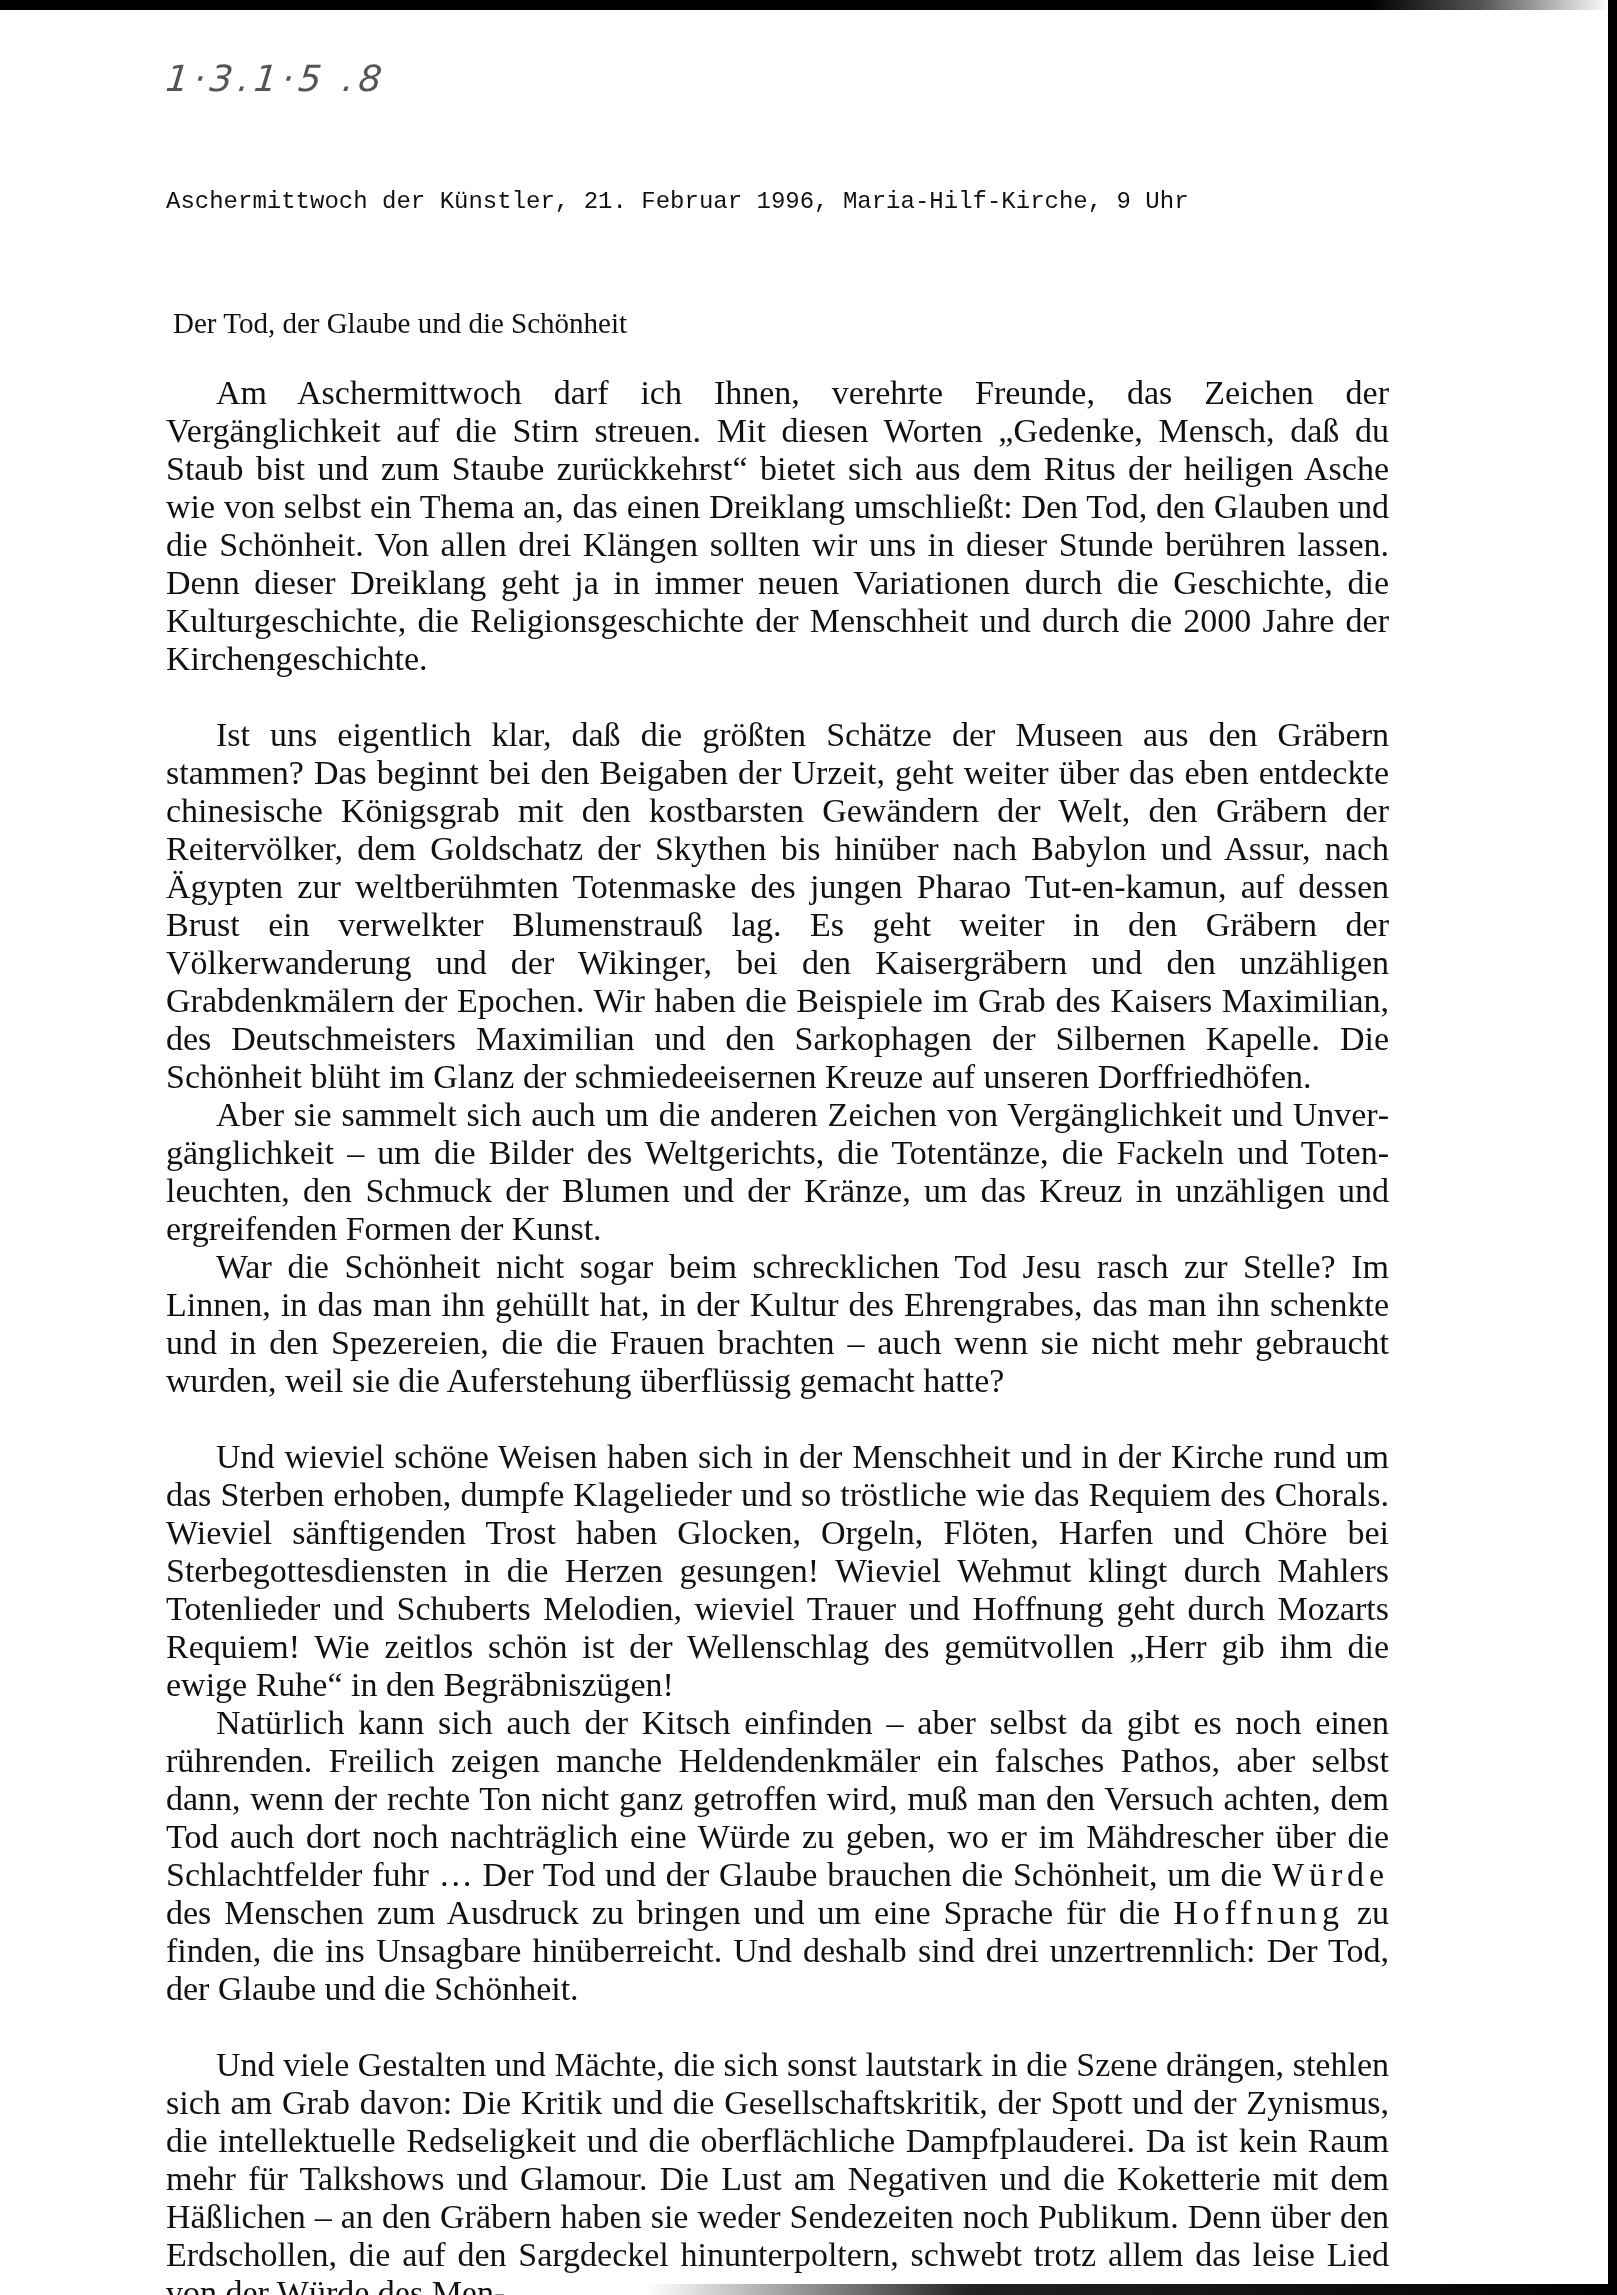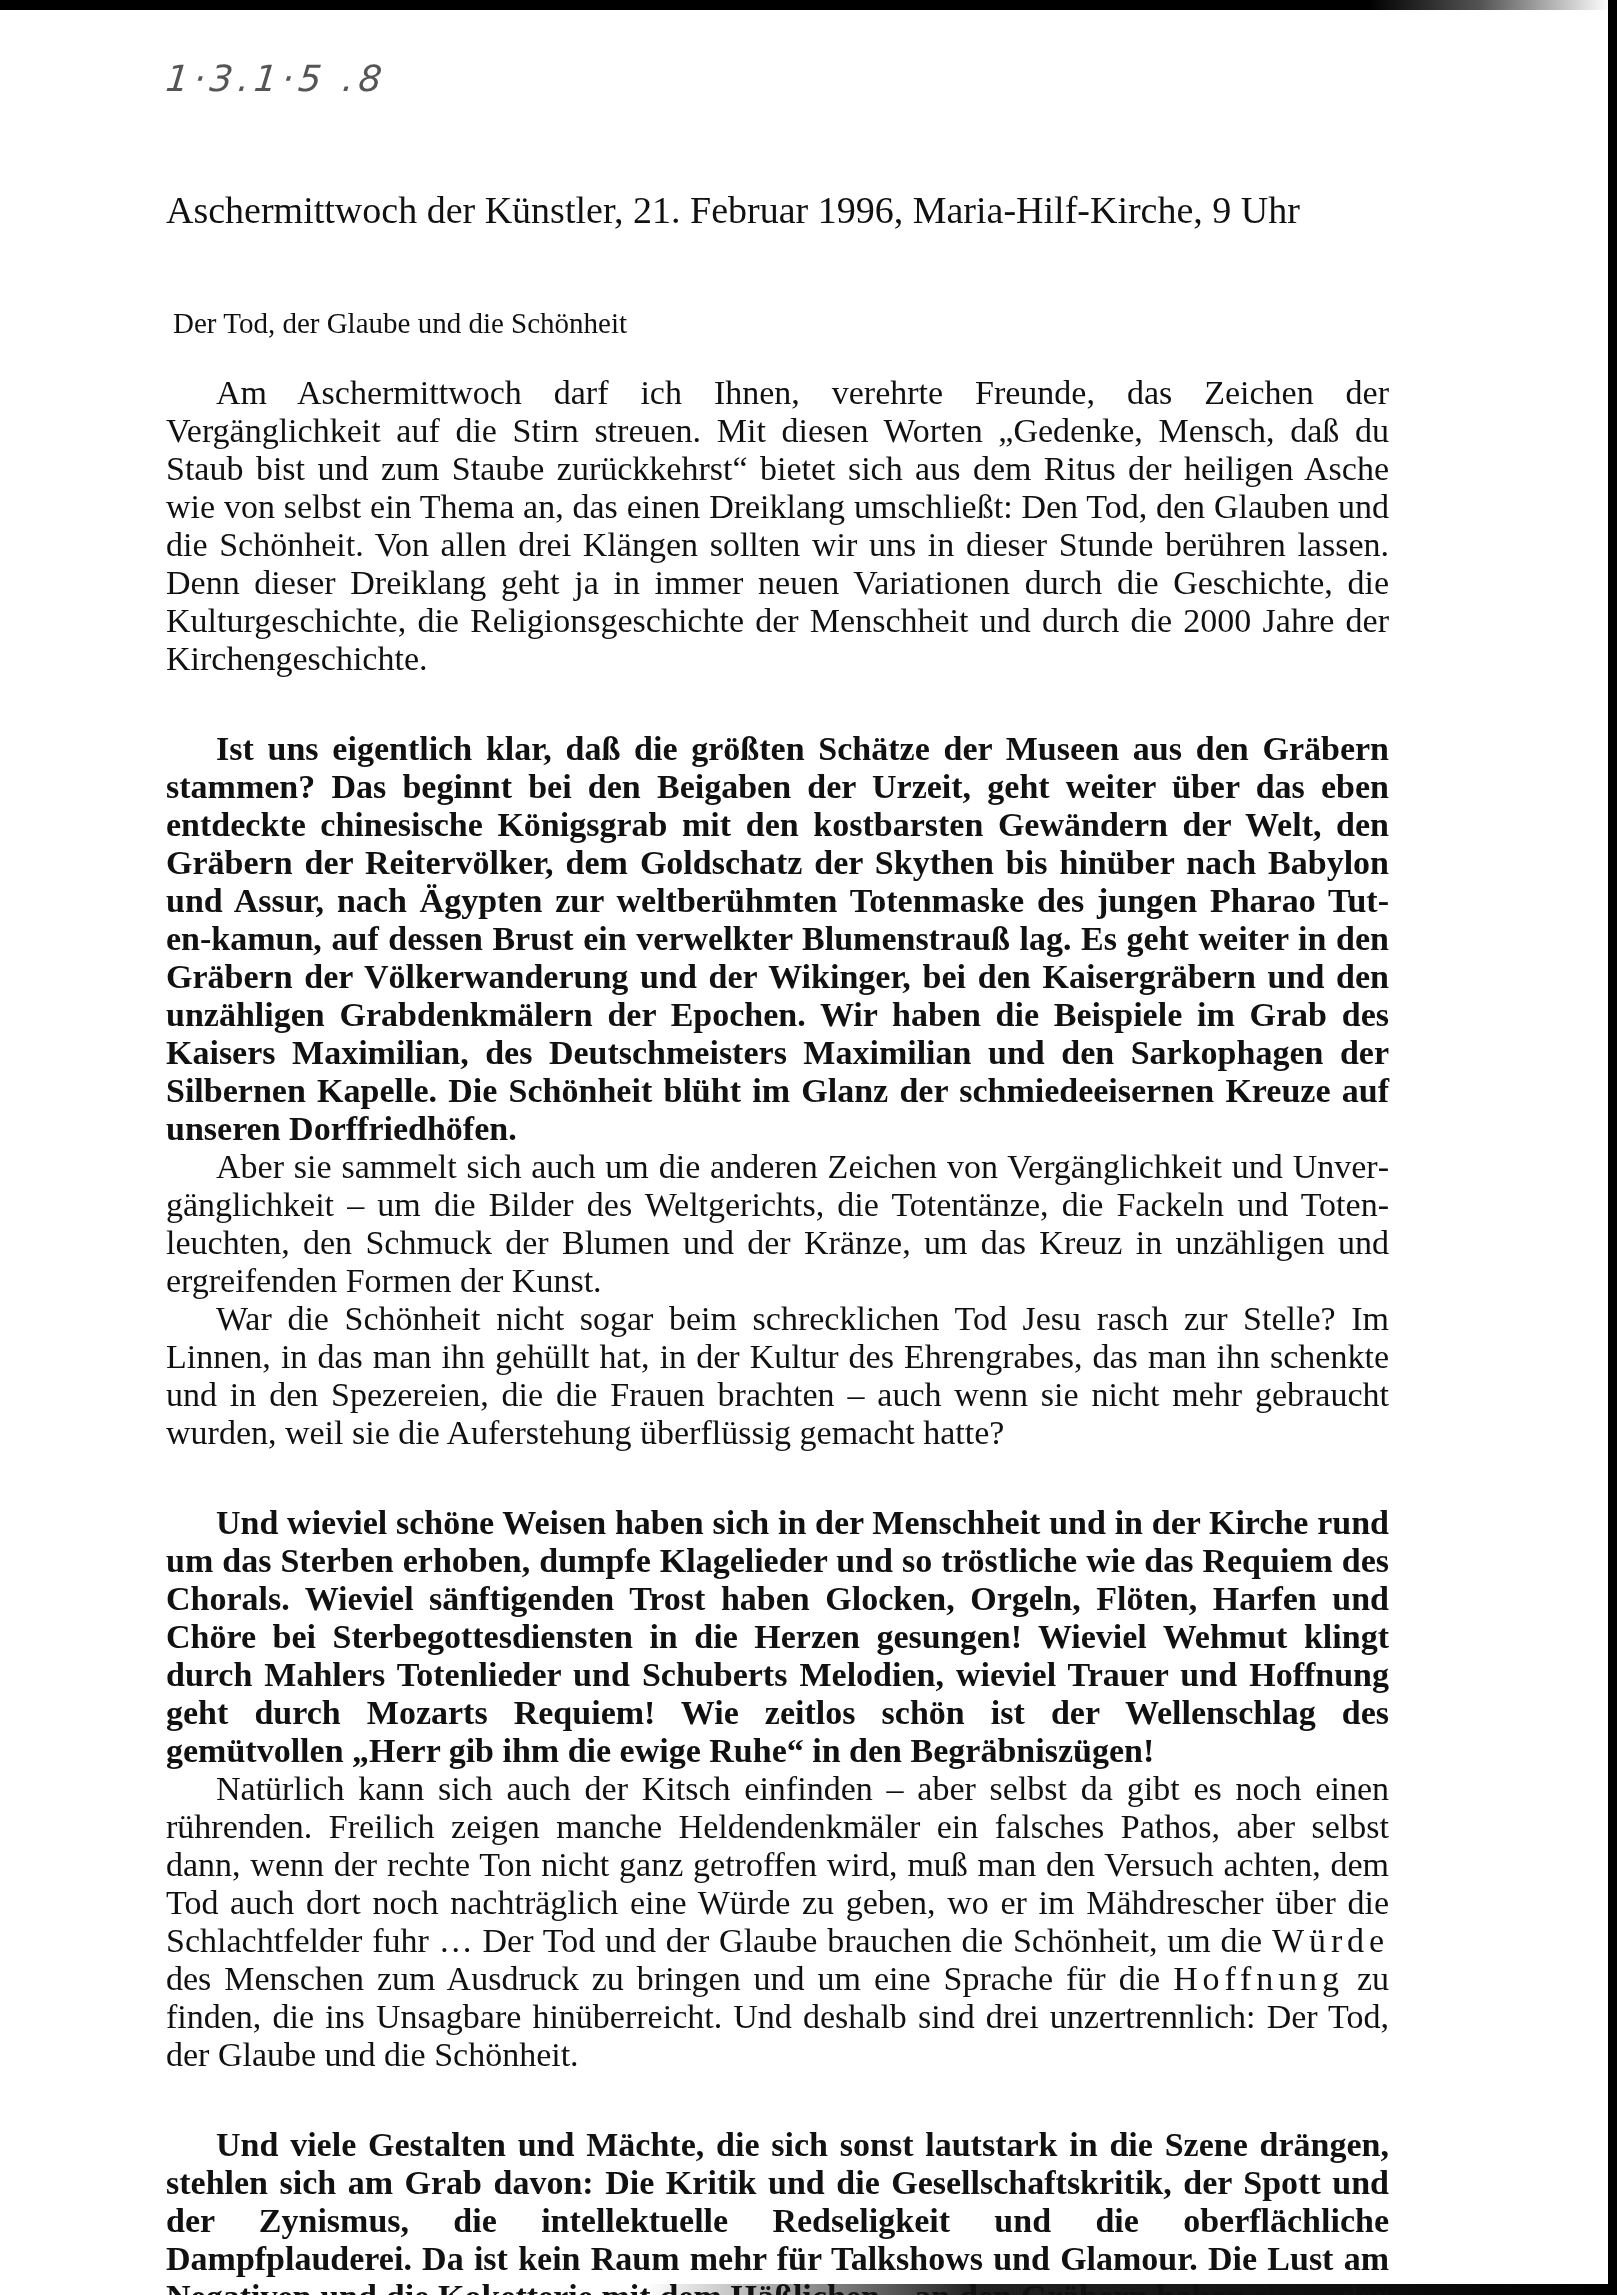--- a/index.html
+++ b/index.html
@@ -50,40 +50,40 @@
     left: 166px;
     width: 1223px;
     font-size: 34px;
     line-height: 38px;
     transform-origin: left top;
   }
   .header-line {
     position: absolute;
     left: 166px;
     top: 188px;
-    font-size: 38px;
+    font-size: 24px;
     white-space: nowrap;
+    font-family: Liberation Mono, monospace;
   }
   .title {
     position: absolute;
     left: 166px;
     top: 307px;
     font-size: 29px;
     white-space: nowrap;
     margin-left: 7px;
   }
   .para {
     margin: 0;
     text-align: justify;
     text-indent: 50px;
     hyphens: manual;
   }
   .para.gap {
-    margin-top: 52px;
-    font-weight: bold;
+    margin-top: 38px;
   }
   .spaced {
     letter-spacing: 4.9px;
   }
   #body-block {
     top: 374px;
   }
 </style>
 </head>
 <body>

